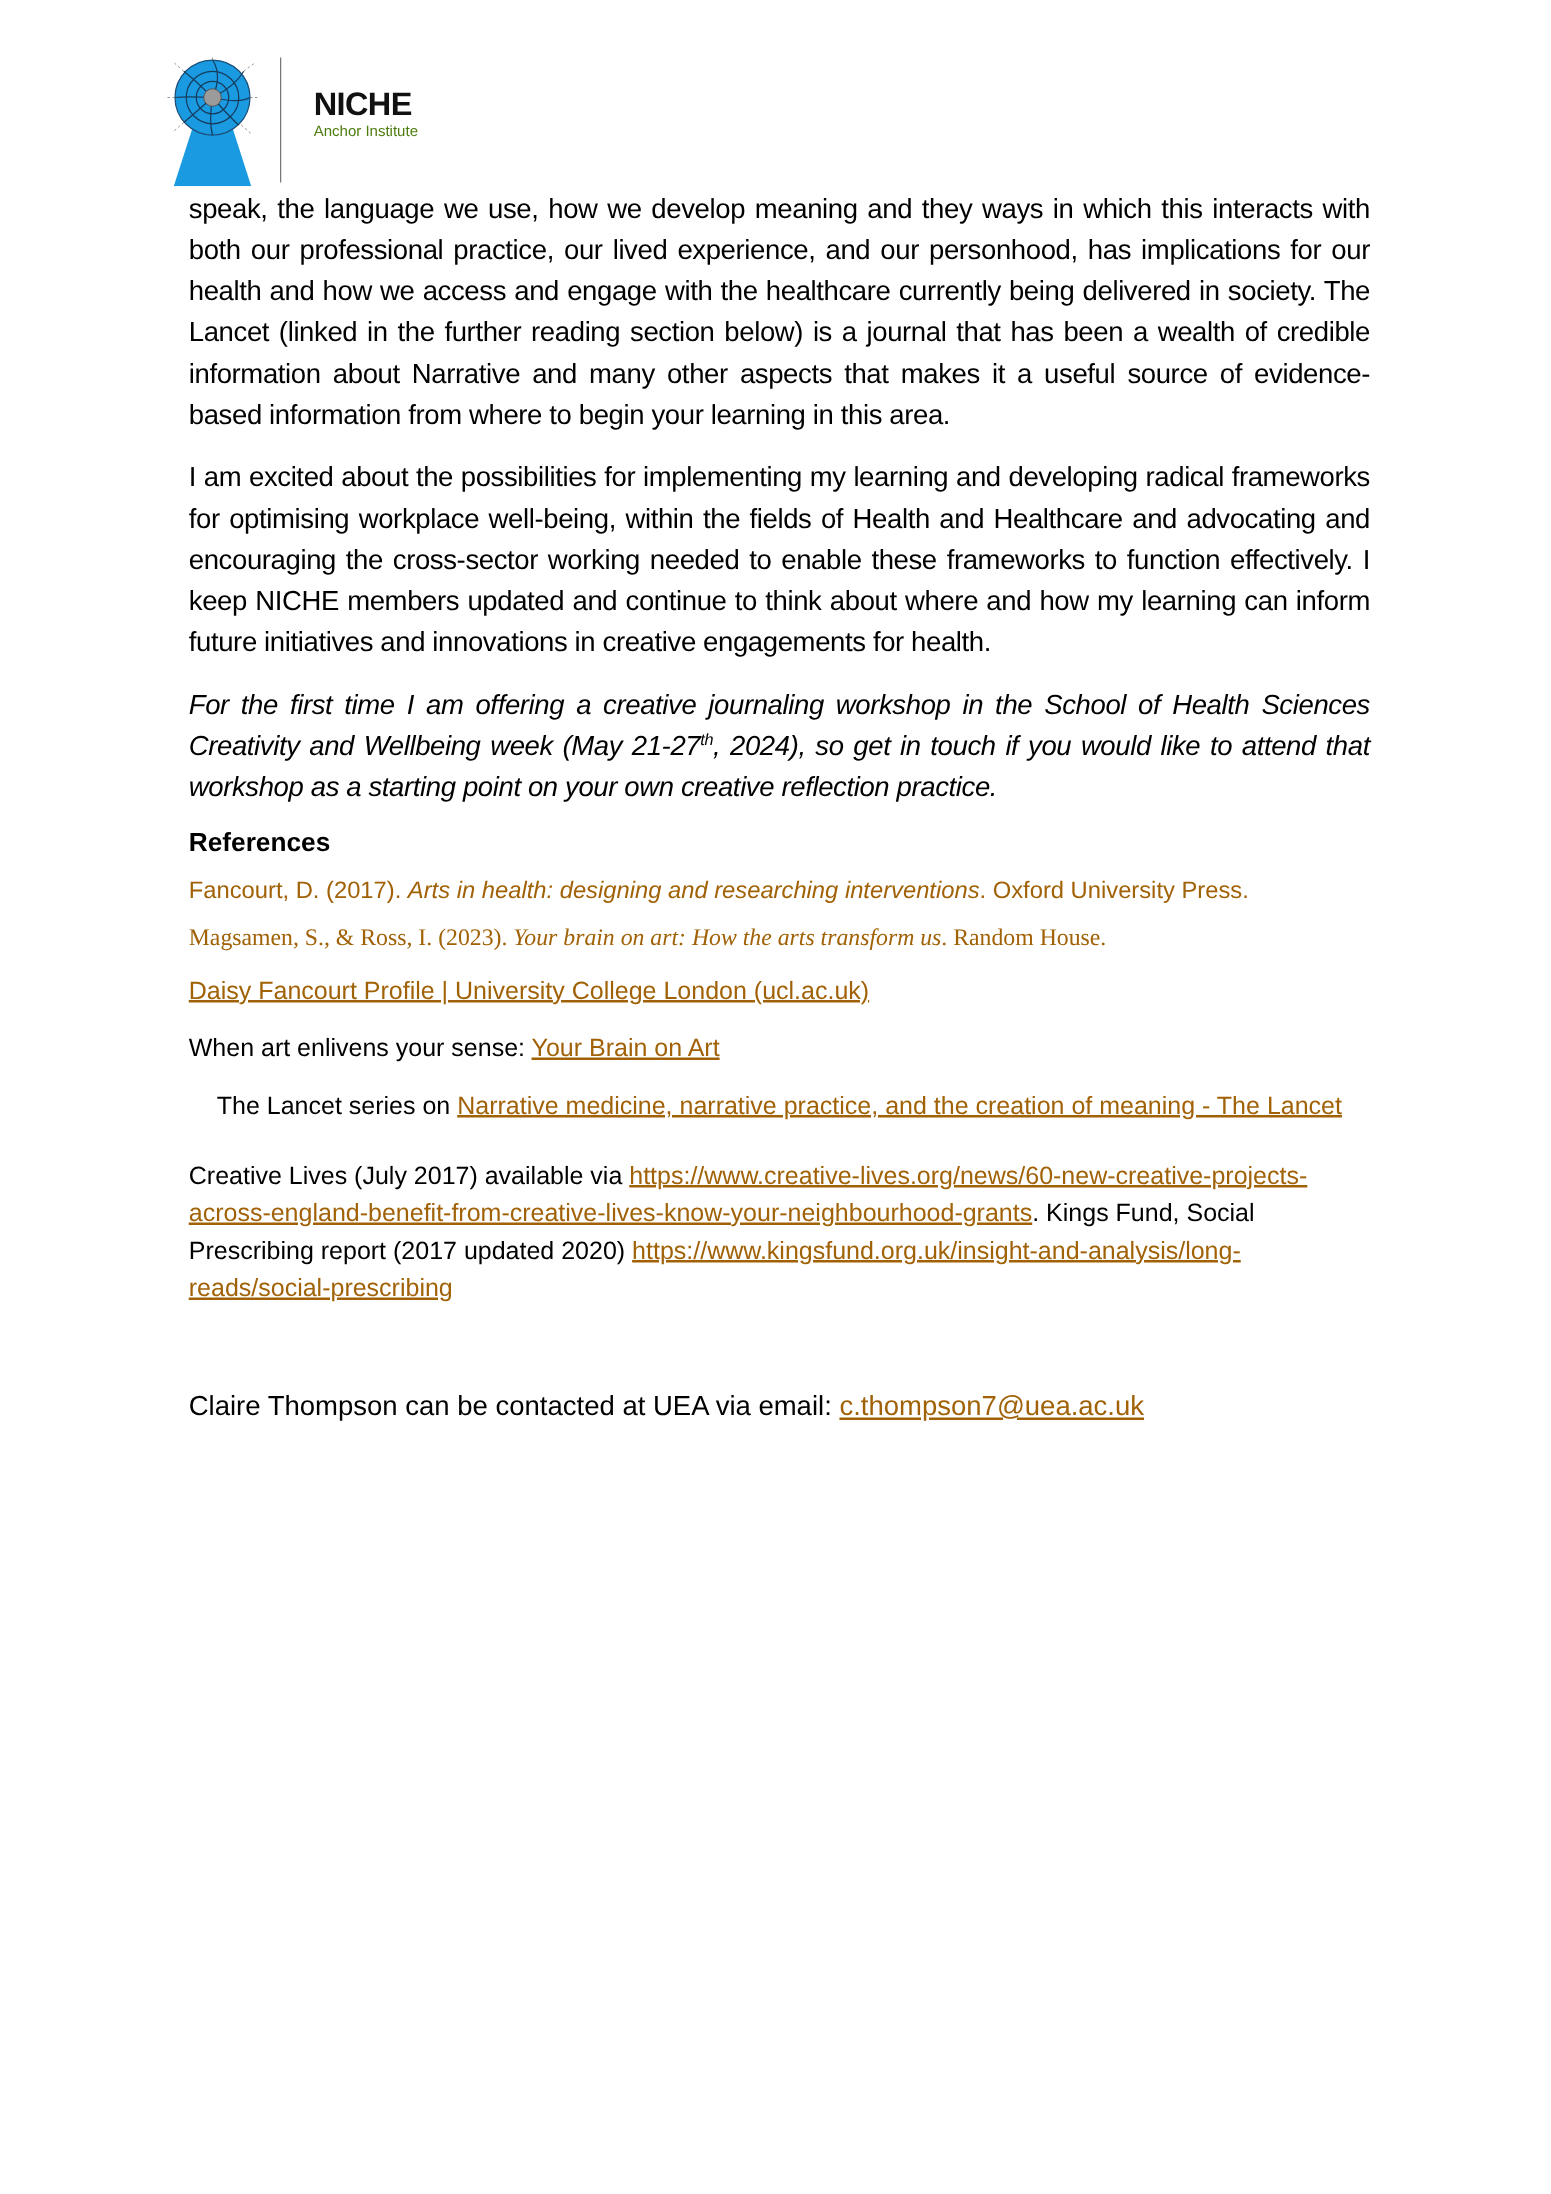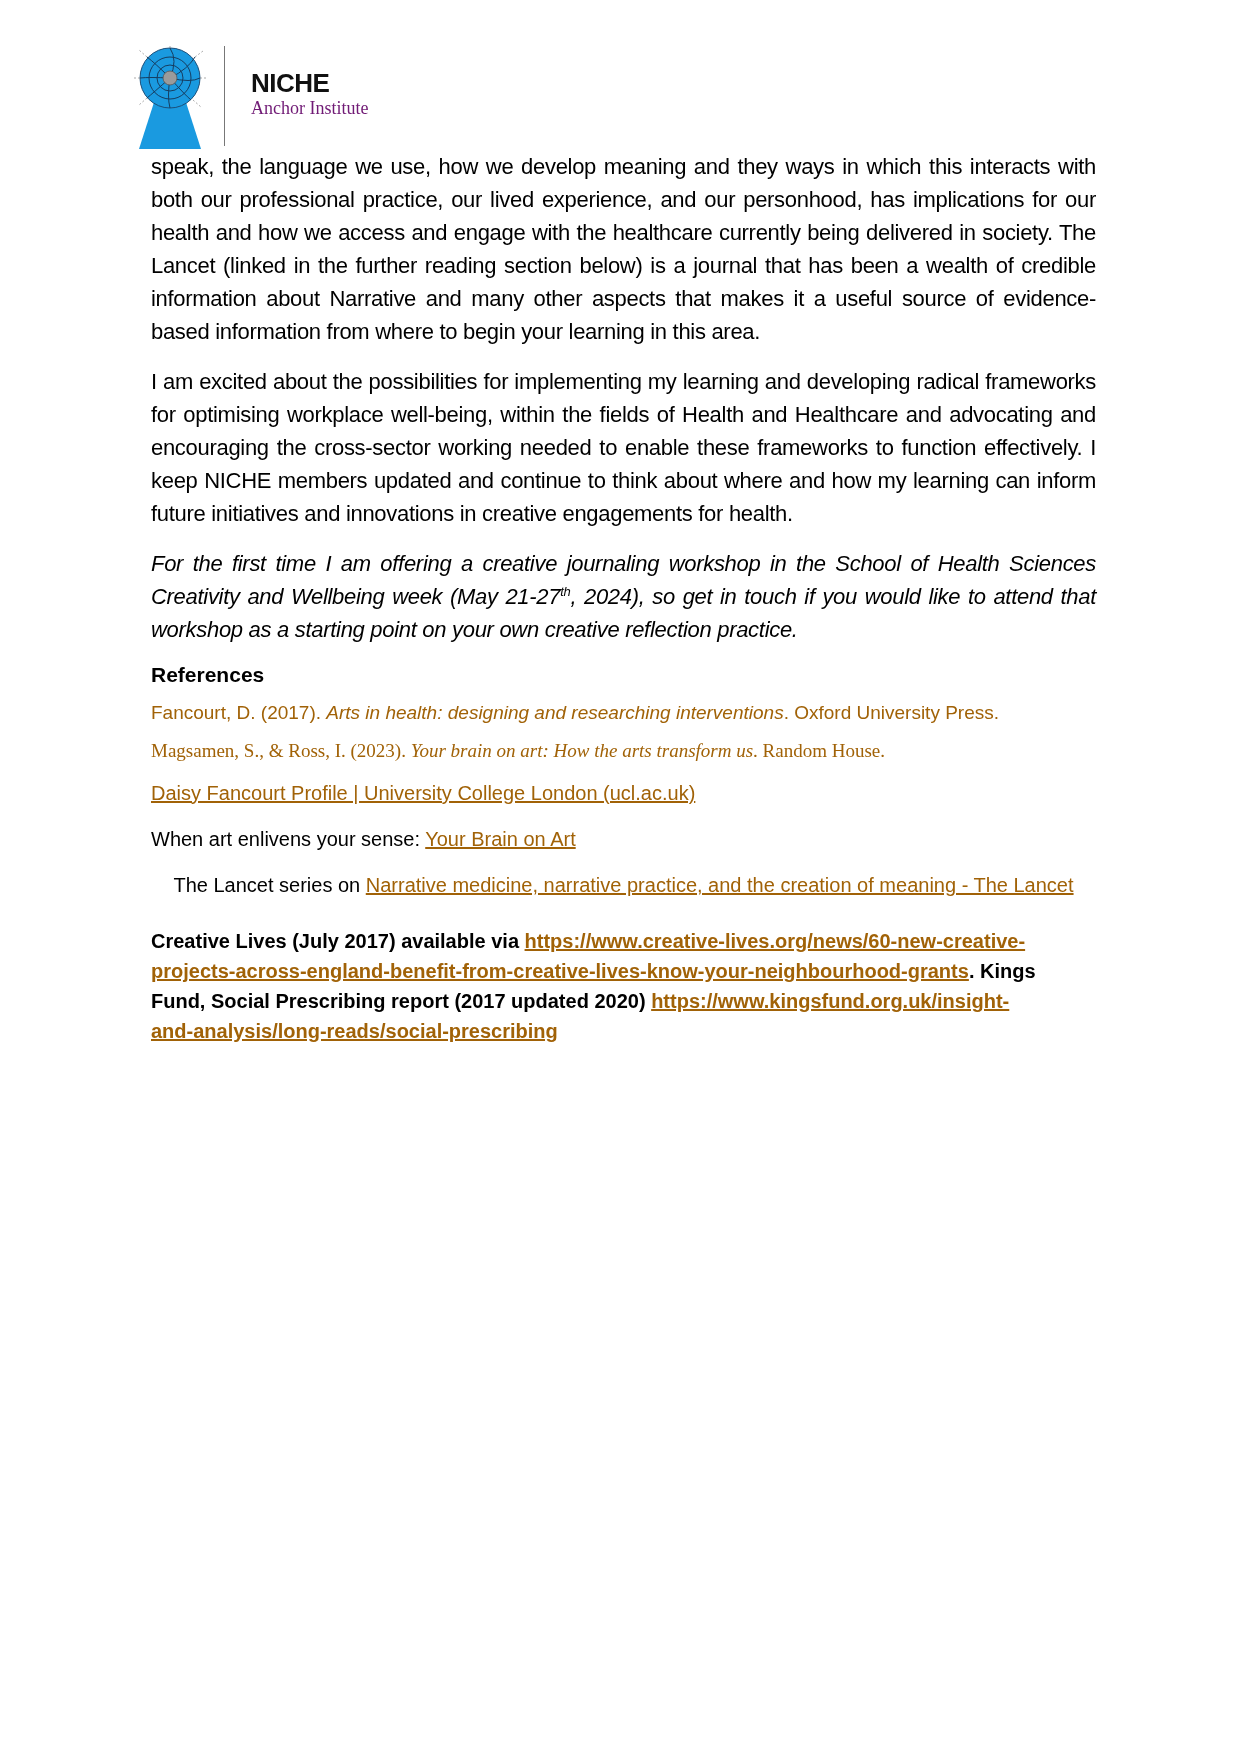--- a/index.html
+++ b/index.html
@@ -1,21 +1,21 @@
 <!DOCTYPE html>
 <html><head>
   <meta charset="utf-8">
   <style>
     html, body { margin: 0; padding: 0; background: #ffffff; }
     body { width: 1241px; height: 1755px; position: relative; overflow: hidden; color: #000; }
     .header { position: absolute; left: 0; top: 0; width: 1057px; height: 150px; padding-left: 32px; }
     .logo-mark { position: absolute; left: 133px; top: 45px; width: 74px; height: 104px; }
     .logo-divider { position: absolute; left: 224px; top: 46px; width: 1px; height: 100px; background: #777; }
     .brand-name { position: absolute; left: 251px; top: 70px; font-family: "Liberation Sans", sans-serif; font-weight: bold; font-size: 26px; letter-spacing: -0.5px; color: #111; line-height: 1; }
-    .brand-sub { position: absolute; left: 251px; top: 99px; font-family: Liberation Serif, serif; font-size: 18px; color: #701a75; line-height: 1; }
+    .brand-sub { position: absolute; left: 251px; top: 99px; font-family: Liberation Sans, sans-serif; font-size: 12px; color: #4d7c0f; line-height: 1; }
 
     .content { position: absolute; left: 151px; top: 150px; width: 945px; font-family: "Liberation Sans", sans-serif; }
     .para { font-size: 22px; line-height: 33px; text-align: justify; margin: 0 0 17px 0; letter-spacing: -0.3px; }
     .para sup { font-size: 13px; line-height: 0; }
     .heading { font-size: 21px; font-weight: bold; margin: 0; line-height: 30px; }
     .ref { font-family: "Liberation Sans", sans-serif; font-size: 19px; color: #a16207; margin: 0; line-height: 26px; }
     .ref i { font-style: italic; }
     .fr { font-size: 20px; line-height: 30px; margin: 0; }
     a, .link { color: #a16207; text-decoration: underline; }
     .fr-multi { font-size: 20px; line-height: 30px; margin: 0; }
@@ -73,17 +73,20 @@
 
   <p class="fr" style="margin-bottom:16px;">
     <a class="link">Daisy Fancourt Profile | University College London (ucl.ac.uk)</a>
   </p>
   <p class="fr" style="margin-bottom:16px;">
     <span>When art enlivens your sense: </span><a class="link">Your Brain on Art</a>
   </p>
   <p class="fr" style="margin-bottom:26px;text-align:center;">
     <span>The Lancet series on </span><a class="link">Narrative medicine, narrative practice, and the creation of meaning - The Lancet</a>
   </p>
-  <p class="fr-multi" style="width:900px; word-break: break-word; font-weight: bold;">
+  <p class="fr-multi" style="width:900px; word-break: break-word;">
     <span>Creative Lives (July 2017) available via </span><a class="link">https://www.creative-lives.org/news/60-new-creative-projects-across-england-benefit-from-creative-lives-know-your-neighbourhood-grants</a><span>. Kings Fund, Social Prescribing report (2017 updated 2020) </span><a class="link">https://www.kingsfund.org.uk/insight-and-analysis/long-reads/social-prescribing</a>
   </p>
 
+  <p class="contact" style="margin-top:64px;">
+    <span>Claire Thompson can be contacted at UEA via email: </span><a class="link">c.thompson7@uea.ac.uk</a>
+  </p>
 </div>
 
 </body></html>

